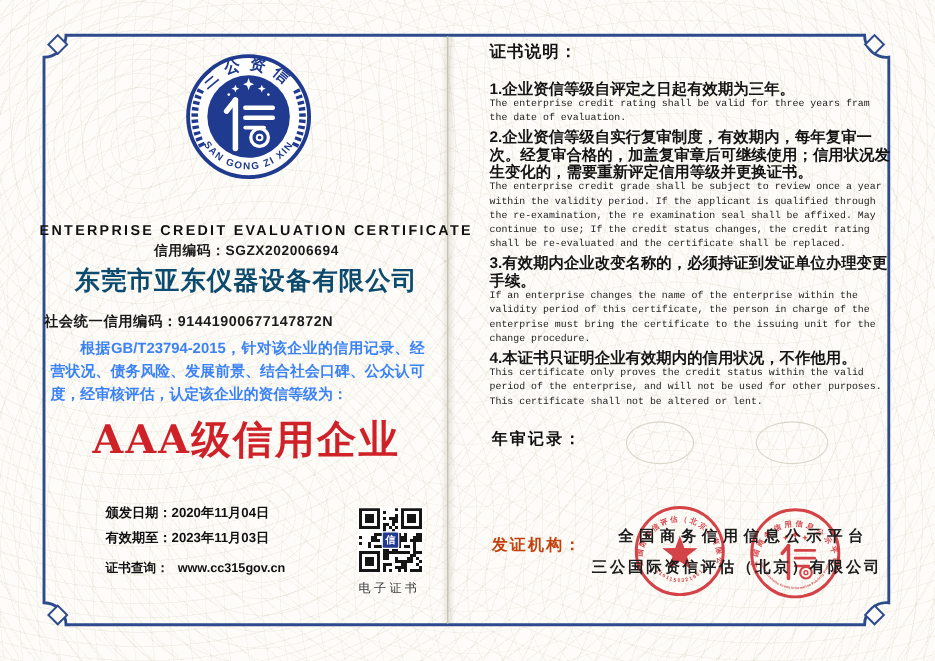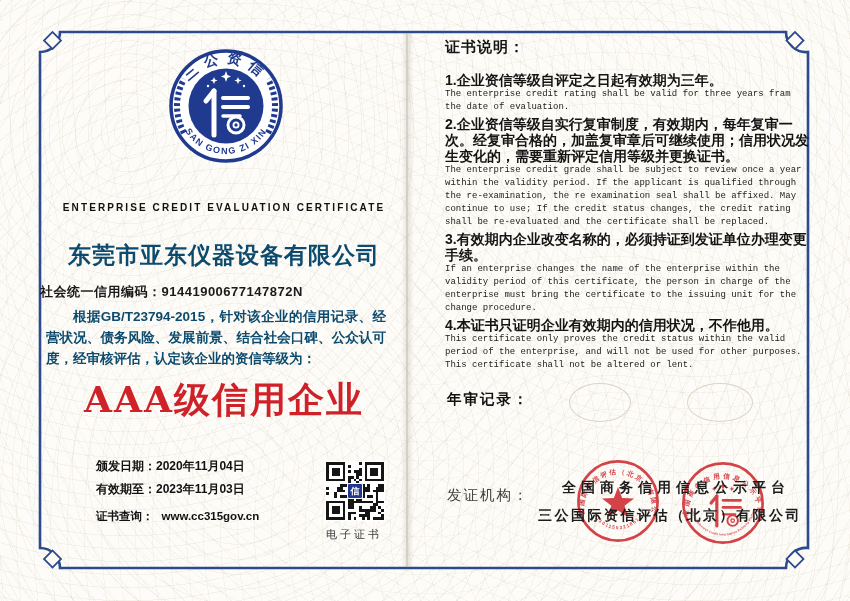--- a/index.html
+++ b/index.html
@@ -19,29 +19,29 @@
   .border-svg{position:absolute;inset:0;}
   .fold{position:absolute;left:401px;top:33px;width:13px;height:534px;
     background:linear-gradient(90deg,transparent,rgba(125,115,92,.16) 46%,rgba(125,115,92,.16) 54%,transparent);}
 
   
   .logo{position:absolute;left:167px;top:47px;width:118px;height:118px;}
   .title{position:absolute;left:40px;top:162px;width:368px;text-align:center;
     font-family:"DejaVu Serif","Liberation Serif",serif;font-size:31px;font-weight:700;
     color:#0e0e0e;letter-spacing:9px;text-indent:9px;white-space:nowrap;}
   .subtitle{position:absolute;left:36px;top:202px;width:376px;text-align:center;
-    font-size:10px;font-weight:700;letter-spacing:2.1px;color:#111;white-space:nowrap;}
+    font-size:13px;font-weight:700;letter-spacing:2.1px;color:#111;white-space:nowrap;}
   .credit-code{position:absolute;left:40px;top:220px;width:368px;text-align:center;
     font-size:12.5px;font-weight:700;letter-spacing:.5px;}
   .company{position:absolute;left:40px;top:240px;width:368px;text-align:center;
     font-size:23px;font-weight:700;color:#0c4a6e;letter-spacing:1px;white-space:nowrap;}
   .uscc{position:absolute;left:40px;top:283px;width:368px;text-align:left;
     font-size:13px;font-weight:700;letter-spacing:.5px;}
   .paragraph{position:absolute;left:46px;top:306px;width:340px;font-size:13.5px;
-    font-weight:600;line-height:21px;text-indent:2em;text-align:justify;color:#0c4a6e;}
+    font-weight:600;line-height:21px;text-indent:2em;text-align:justify;color:#3b82f6;}
   .rating{position:absolute;left:40px;top:376px;width:368px;text-align:center;
     font-family:"DejaVu Serif","Liberation Serif",serif;
     font-size:36px;font-weight:800;color:#cf2128;letter-spacing:2px;white-space:nowrap;}
   .date-line{position:absolute;left:96px;font-size:12px;font-weight:700;color:#111;white-space:nowrap;}
   .dl1{top:458px;}.dl2{top:481px;}.dl3{top:509px;font-size:11.5px;}
   .dl3 .url{font-weight:600;margin-left:8px;}
   .qr{position:absolute;left:325px;top:461px;width:58px;height:58px;background:#fff;padding:1px;}
   .qr svg{display:block;width:58px;height:58px;}
   .qr-logo{position:absolute;left:347px;top:483px;width:14px;height:14px;background:#20388f;
     border:1.5px solid #fff;border-radius:2px;color:#fff;font-size:9px;line-height:14px;
@@ -53,22 +53,22 @@
   .instructions{position:absolute;left:445px;top:38px;width:364px;color:#141414;}
   .inst-heading{font-size:15px;font-weight:700;letter-spacing:1px;margin:0 0 15px 0;}
   .inst-item .zh{font-size:14px;font-weight:700;line-height:16px;margin-top:2px;}
   .inst-item .en{font-family:Liberation Mono, monospace;
     font-size:9px;line-height:13px;color:#222;letter-spacing:0;}
   .annual-label{position:absolute;left:447px;top:390px;font-size:14.5px;font-weight:700;
     letter-spacing:2px;color:#111;}
   .review-ellipse{position:absolute;border:1px solid #d9d5c9;border-radius:50%;}
   .re1{left:569px;top:383px;width:60px;height:37px;}
   .re2{left:687px;top:383px;width:64px;height:37px;}
-  .issuer-label{position:absolute;left:447px;top:486px;font-size:14.5px;font-weight:400;
-    letter-spacing:2px;color:#404040;z-index:3;}
+  .issuer-label{position:absolute;left:447px;top:486px;font-size:14.5px;font-weight:700;
+    letter-spacing:2px;color:#c2410c;z-index:3;}
   .issuer-line1{position:absolute;left:540px;top:479px;width:272px;text-align:center;
     font-size:14px;font-weight:700;letter-spacing:5px;color:#1c1c1c;z-index:3;white-space:nowrap;}
   .issuer-line2{position:absolute;left:518px;top:507px;width:304px;text-align:center;
     font-size:14px;font-weight:700;letter-spacing:2.5px;color:#1c1c1c;z-index:3;white-space:nowrap;}
   .stamp{position:absolute;width:88px;height:88px;opacity:.88;z-index:2;}
   .stamp1{left:574px;top:457px;}
   .stamp2{left:679px;top:459px;}
 </style>
 </head>
 <body>
@@ -115,20 +115,21 @@
       <path d="M 47 44 L 47 88" stroke-width="5"></path>
       <path d="M 56 51 H 81" stroke-width="4"></path>
       <path d="M 56 60 H 81" stroke-width="4"></path>
       <path d="M 56 69 H 73" stroke-width="3.5"></path>
       <circle cx="69" cy="78" r="8" stroke-width="3"></circle>
       <circle cx="69" cy="78" r="2.6" stroke-width="1.8"></circle>
     </g>
   </svg>
 
   <div class="subtitle">ENTERPRISE CREDIT EVALUATION CERTIFICATE</div>
+  <div class="credit-code">信用编码：SGZX202006694</div>
   <div class="company">东莞市亚东仪器设备有限公司</div>
   <div class="uscc">社会统一信用编码：91441900677147872N</div>
   <div class="paragraph">根据GB/T23794-2015，针对该企业的信用记录、经营状况、债务风险、发展前景、结合社会口碑、公众认可度，经审核评估，认定该企业的资信等级为：</div>
   <div class="rating">AAA级信用企业</div>
 
   <div class="date-line dl1">颁发日期：2020年11月04日</div>
   <div class="date-line dl2">有效期至：2023年11月03日</div>
   <div class="date-line dl3">
     <span>证书查询：</span><span class="url">www.cc315gov.cn</span>
   </div>

